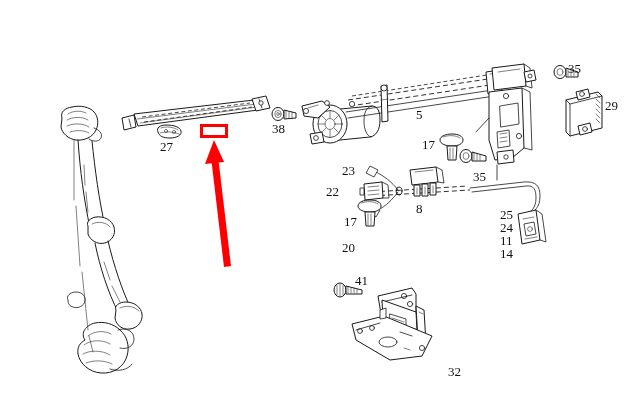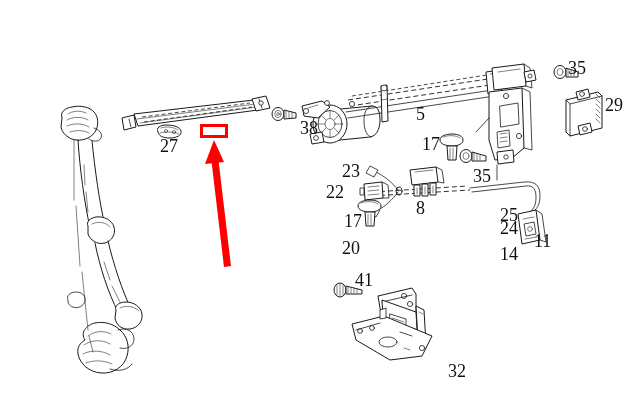--- a/index.html
+++ b/index.html
@@ -23,21 +23,21 @@
   .ln{fill:none;stroke:#1a1a1a;stroke-width:1;stroke-linecap:round;stroke-linejoin:round;}
   .ln-thin{fill:none;stroke:#1a1a1a;stroke-width:0.8;stroke-linecap:round;stroke-linejoin:round;}
   .ln-hair{fill:none;stroke:#2b2b2b;stroke-width:0.6;stroke-linecap:round;stroke-linejoin:round;}
   .fillw{fill:#ffffff;stroke:#1a1a1a;stroke-width:1;stroke-linejoin:round;}
   .fillw-thin{fill:#ffffff;stroke:#1a1a1a;stroke-width:0.8;stroke-linejoin:round;}
   .dash{fill:none;stroke:#1a1a1a;stroke-width:0.9;stroke-dasharray:5 3;stroke-linecap:butt;}
   .dash-s{fill:none;stroke:#1a1a1a;stroke-width:0.8;stroke-dasharray:4 2.6;stroke-linecap:butt;}
   .callout{
     position:absolute;
     font-family:"Liberation Serif", serif;
-    font-size:18px;
+    font-size:13px;
     line-height:13px;
     color:#111111;
     white-space:pre;
     letter-spacing:0px;
   }
   .callout.stack{line-height:14px;}
   #highlight-box{
     position:absolute;
     border:3px solid #ff0000;
     box-sizing:border-box;
@@ -345,21 +345,21 @@
       <path class="ln-hair" d="M404,348 L410,350"></path>
       <path class="ln-thin" d="M400,332 L412,336"></path>
 
       <path class="fillw-thin" d="M380,310 L386,308 L386,318 L380,319 Z"></path>
     </g>
 
   </svg>
 
   <div class="callout" style="left:160px;top:140px;">27</div>
 
-  <div class="callout" style="left:272px;top:122px;margin-left:28px;">38</div>
+  <div class="callout" style="left:272px;top:122px;">38</div>
 
   <div class="callout" style="left:416px;top:108px;">5</div>
 
   <div class="callout" style="left:422px;top:138px;">17</div>
 
   <div class="callout" style="left:568px;top:62px;">35</div>
 
   <div class="callout" style="left:605px;top:99px;">29</div>
 
   <div class="callout" style="left:473px;top:170px;">35</div>
@@ -367,21 +367,21 @@
   <div class="callout stack" style="left:342px;top:164px;">23</div>
   <div class="callout stack" style="left:326px;top:185px;font-family:Liberation Serif, serif;">22</div>
   <div class="callout stack" style="left:342px;top:198px;margin-top:43px;">20</div>
 
   <div class="callout" style="left:344px;top:215px;">17</div>
 
   <div class="callout" style="left:416px;top:202px;">8</div>
 
   <div class="callout stack" style="left:500px;top:208px;">25</div>
   <div class="callout stack" style="left:500px;top:221px;">24</div>
-  <div class="callout stack" style="left:500px;top:234px;margin-left:34px;">11</div>
+  <div class="callout stack" style="left:500px;top:234px;">11</div>
   <div class="callout stack" style="left:500px;top:247px;">14</div>
 
   <div class="callout" style="left:355px;top:274px;">41</div>
 
   <div class="callout" style="left:448px;top:365px;">32</div>
 
   <div id="highlight-box" style="left:200px;top:124px;width:28px;height:14px;"></div>
 
   <svg id="highlight-arrow" viewBox="0 0 630 412">
     <path d="M231,266 L218,156 L211,157 L224,267 Z" fill="#ff0000"></path>

